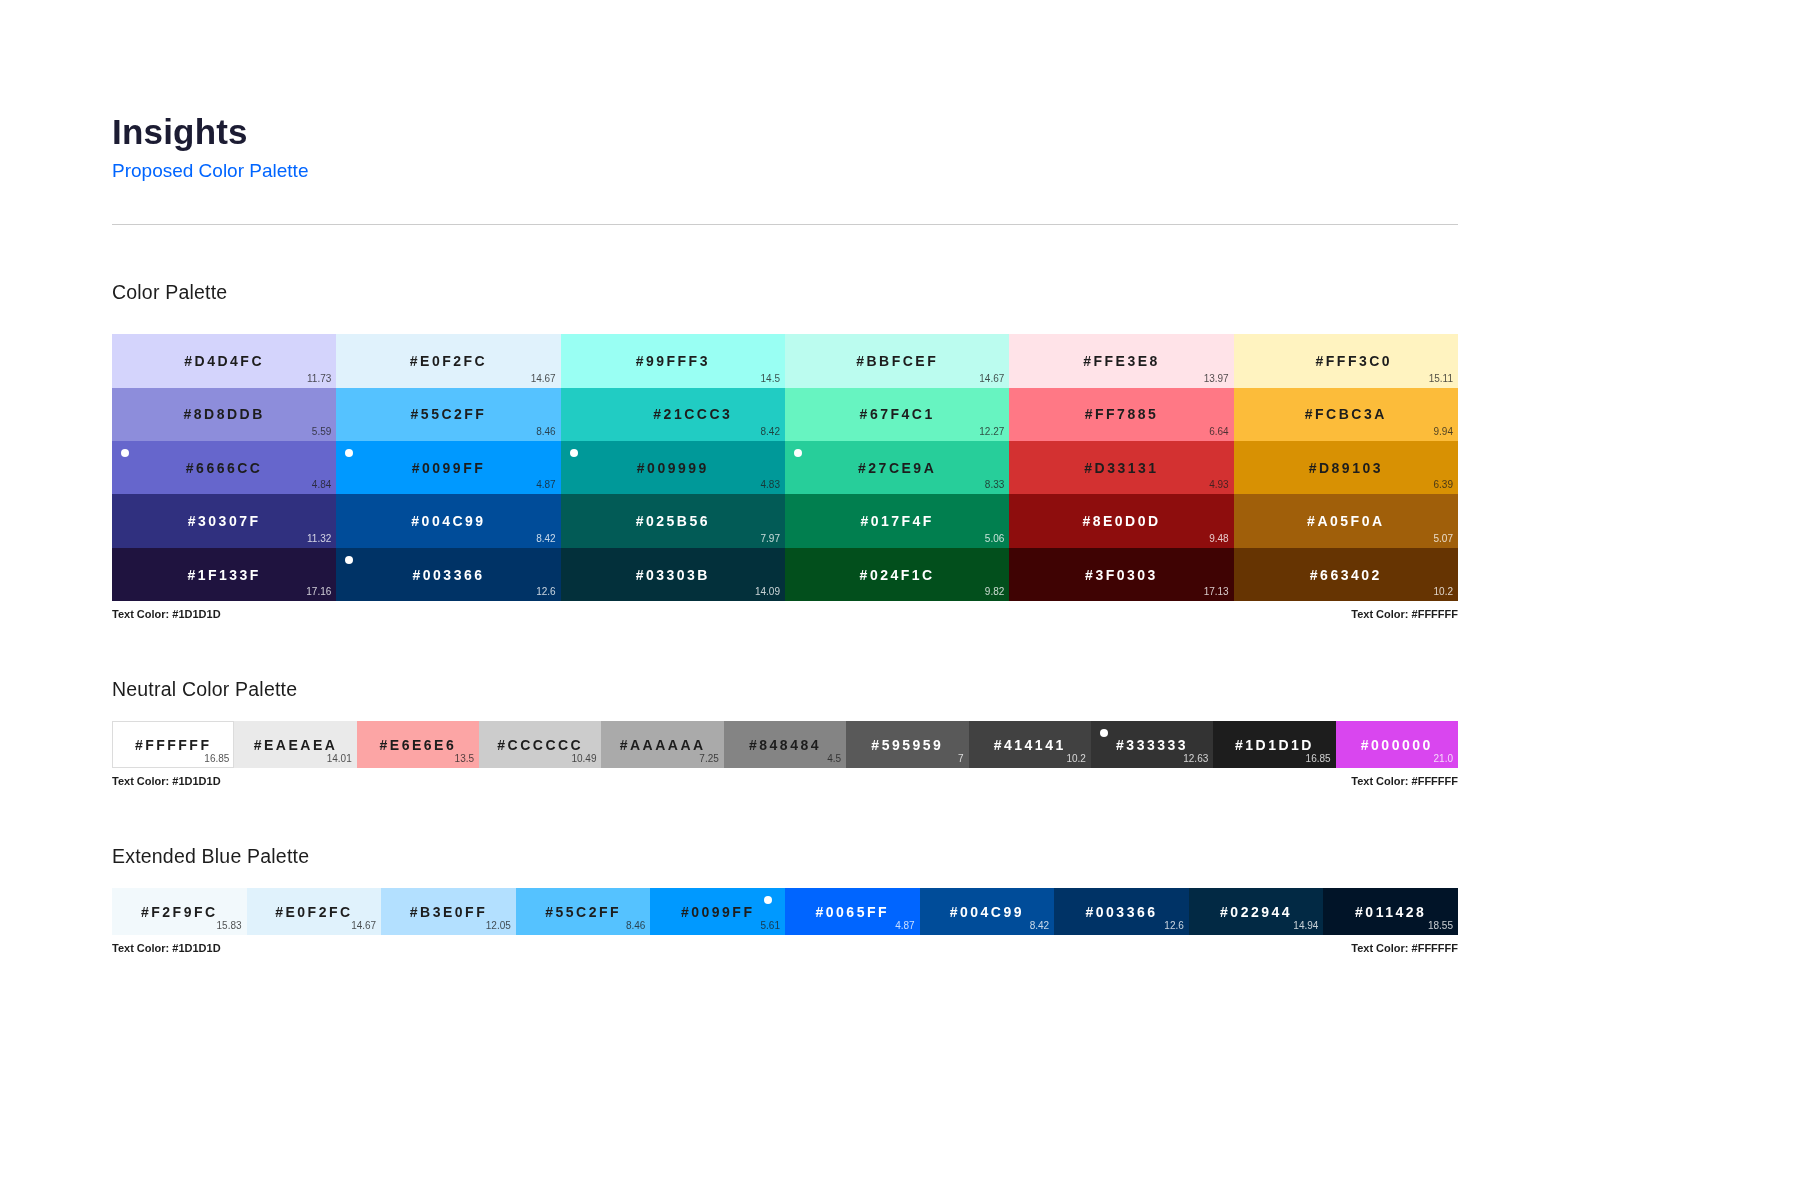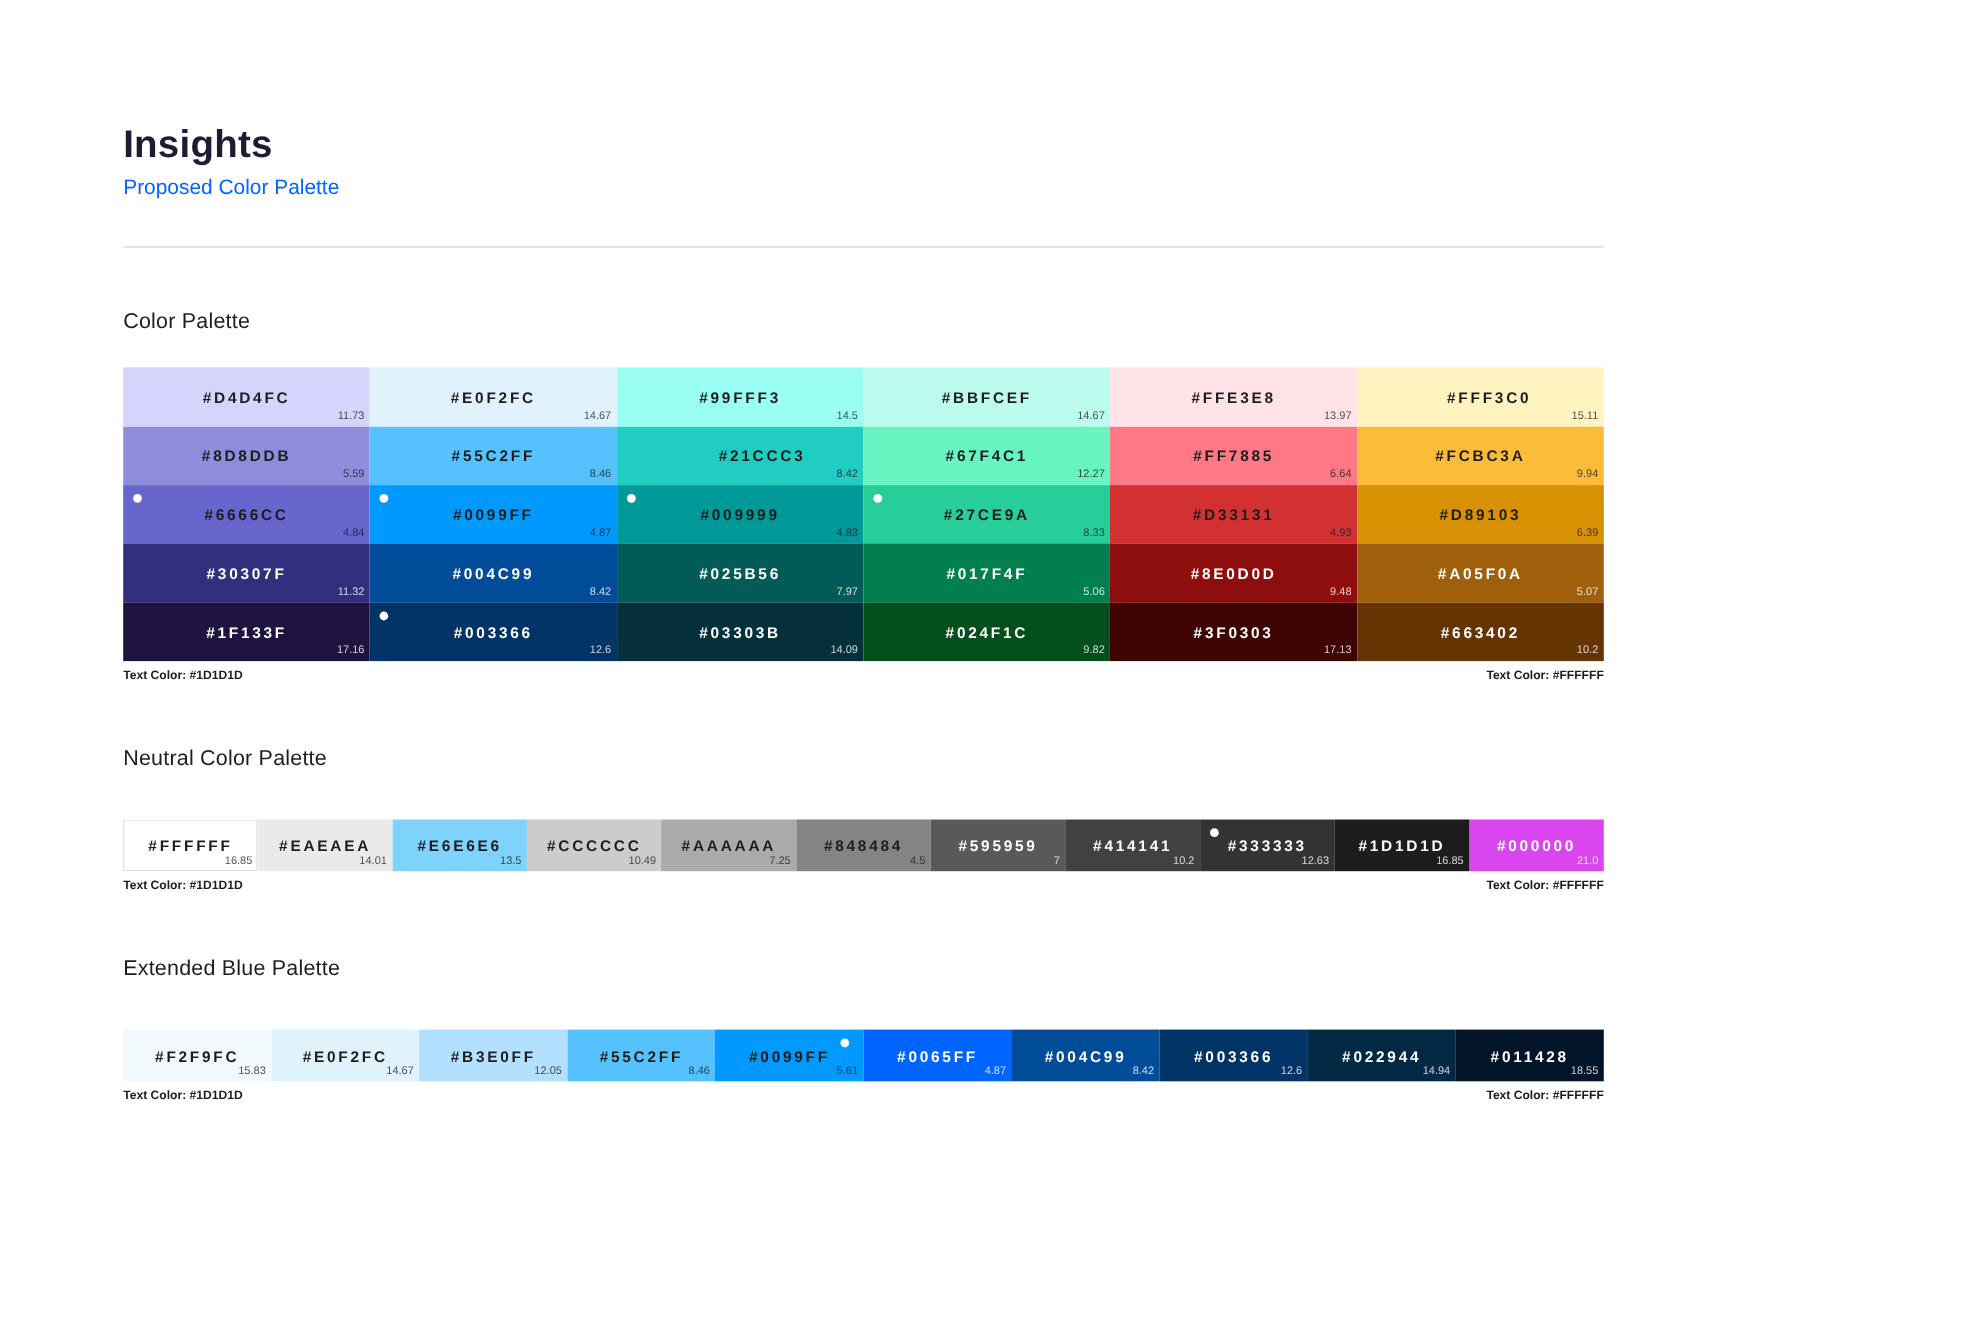--- a/index.html
+++ b/index.html
@@ -44,21 +44,21 @@
     color: var(--heading-color, #1D1D1D);
     letter-spacing: 0.2px;
   }
   .palette-section.tight .section-title { margin-top: 58px; }
   .grid {
     margin-top: 30px;
     display: grid;
     width: 100%;
   }
   .grid-main  { grid-auto-rows: 53.4px; }
-  .grid-small { grid-auto-rows: 47px; margin-top: 44px; text-align: right; }
+  .grid-small { grid-auto-rows: 47px; margin-top: 20px; text-align: right; }
   .swatch {
     position: relative;
     display: flex;
     align-items: center;
     justify-content: center;
   }
   .swatch .hex {
     font-size: 14px;
     font-weight: 600;
     letter-spacing: 2.5px;
@@ -243,21 +243,21 @@
     <h2 class="section-title">Neutral Color Palette</h2>
     <div class="grid grid-small" style="grid-template-columns: repeat(11, 1fr);">
         <div class="swatch dark bordered" style="background: rgb(255, 255, 255);">
           <span class="hex">#FFFFFF</span>
           <span class="ratio">16.85</span>
         </div>
         <div class="swatch dark" style="background: rgb(234, 234, 234);">
           <span class="hex">#EAEAEA</span>
           <span class="ratio">14.01</span>
         </div>
-        <div class="swatch dark" style="background: #7dd3fc;">
+        <div class="swatch dark" style="background: #fca5a5;">
           <span class="hex">#E6E6E6</span>
           <span class="ratio">13.5</span>
         </div>
         <div class="swatch dark" style="background: rgb(204, 204, 204);">
           <span class="hex">#CCCCCC</span>
           <span class="ratio">10.49</span>
         </div>
         <div class="swatch dark" style="background: rgb(170, 170, 170);">
           <span class="hex">#AAAAAA</span>
           <span class="ratio">7.25</span>

